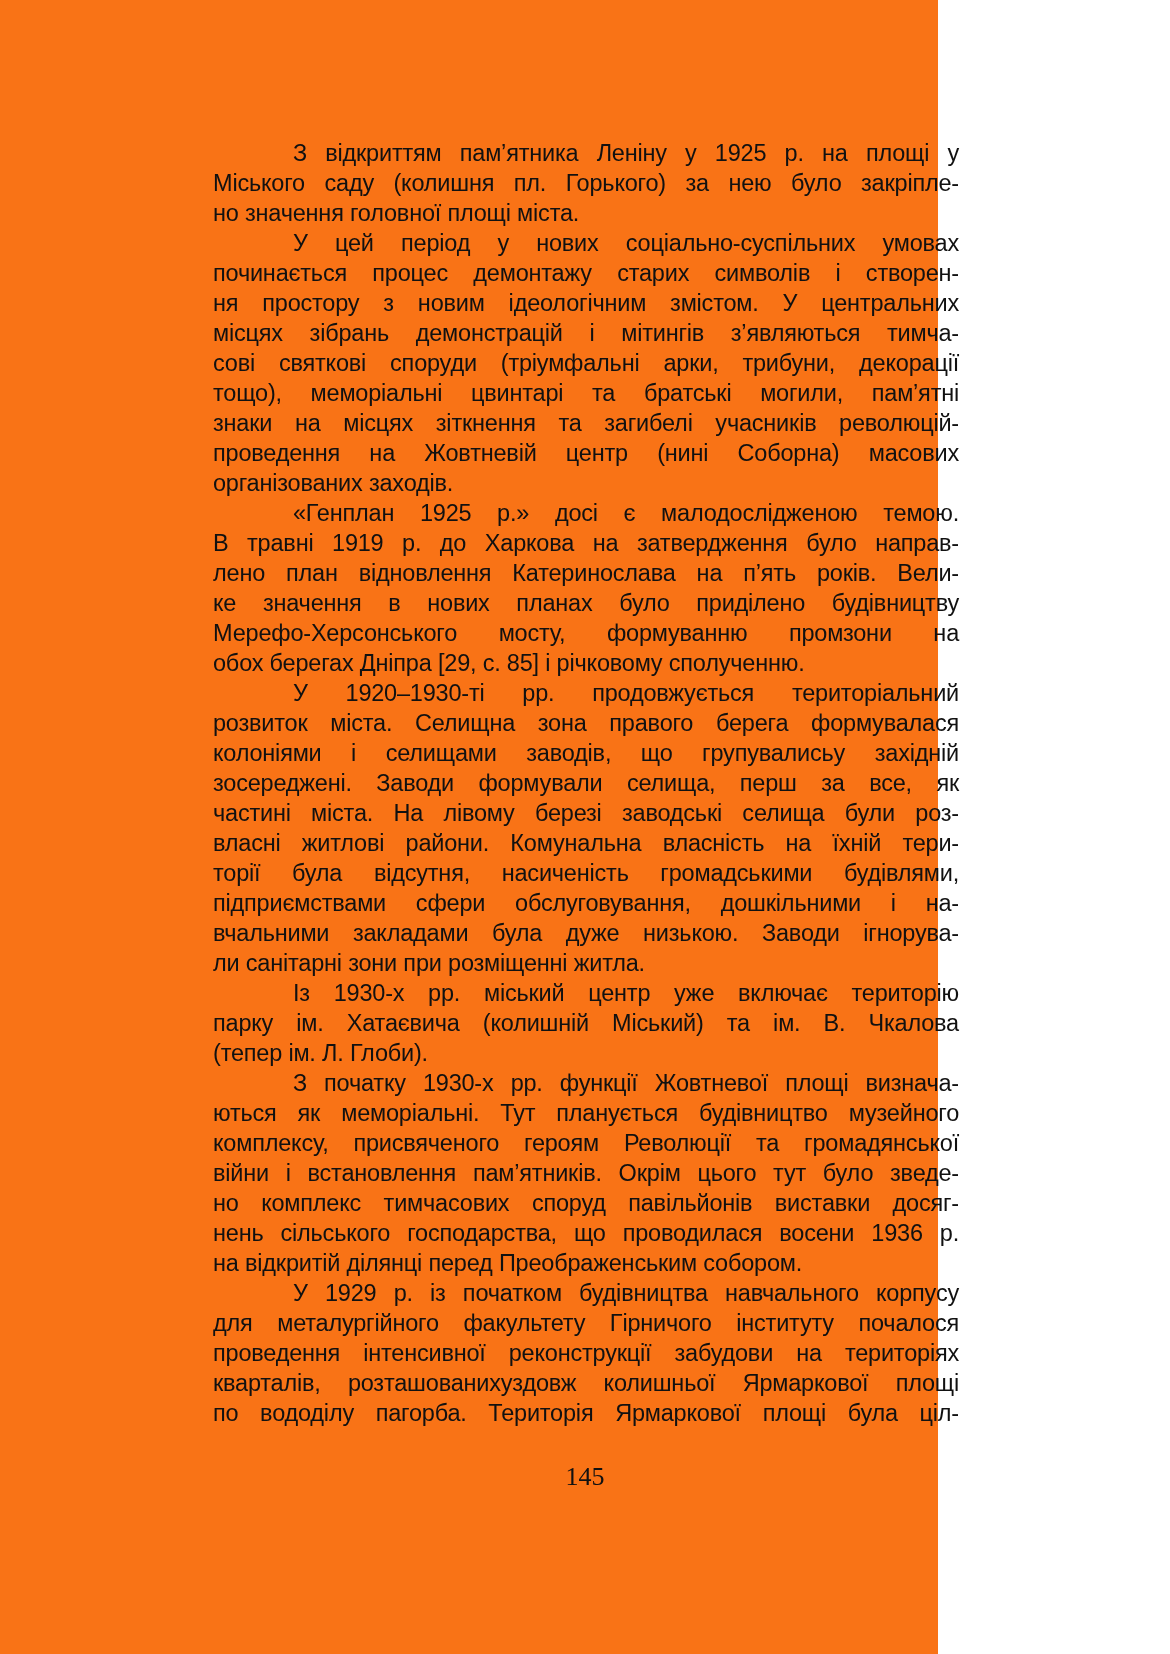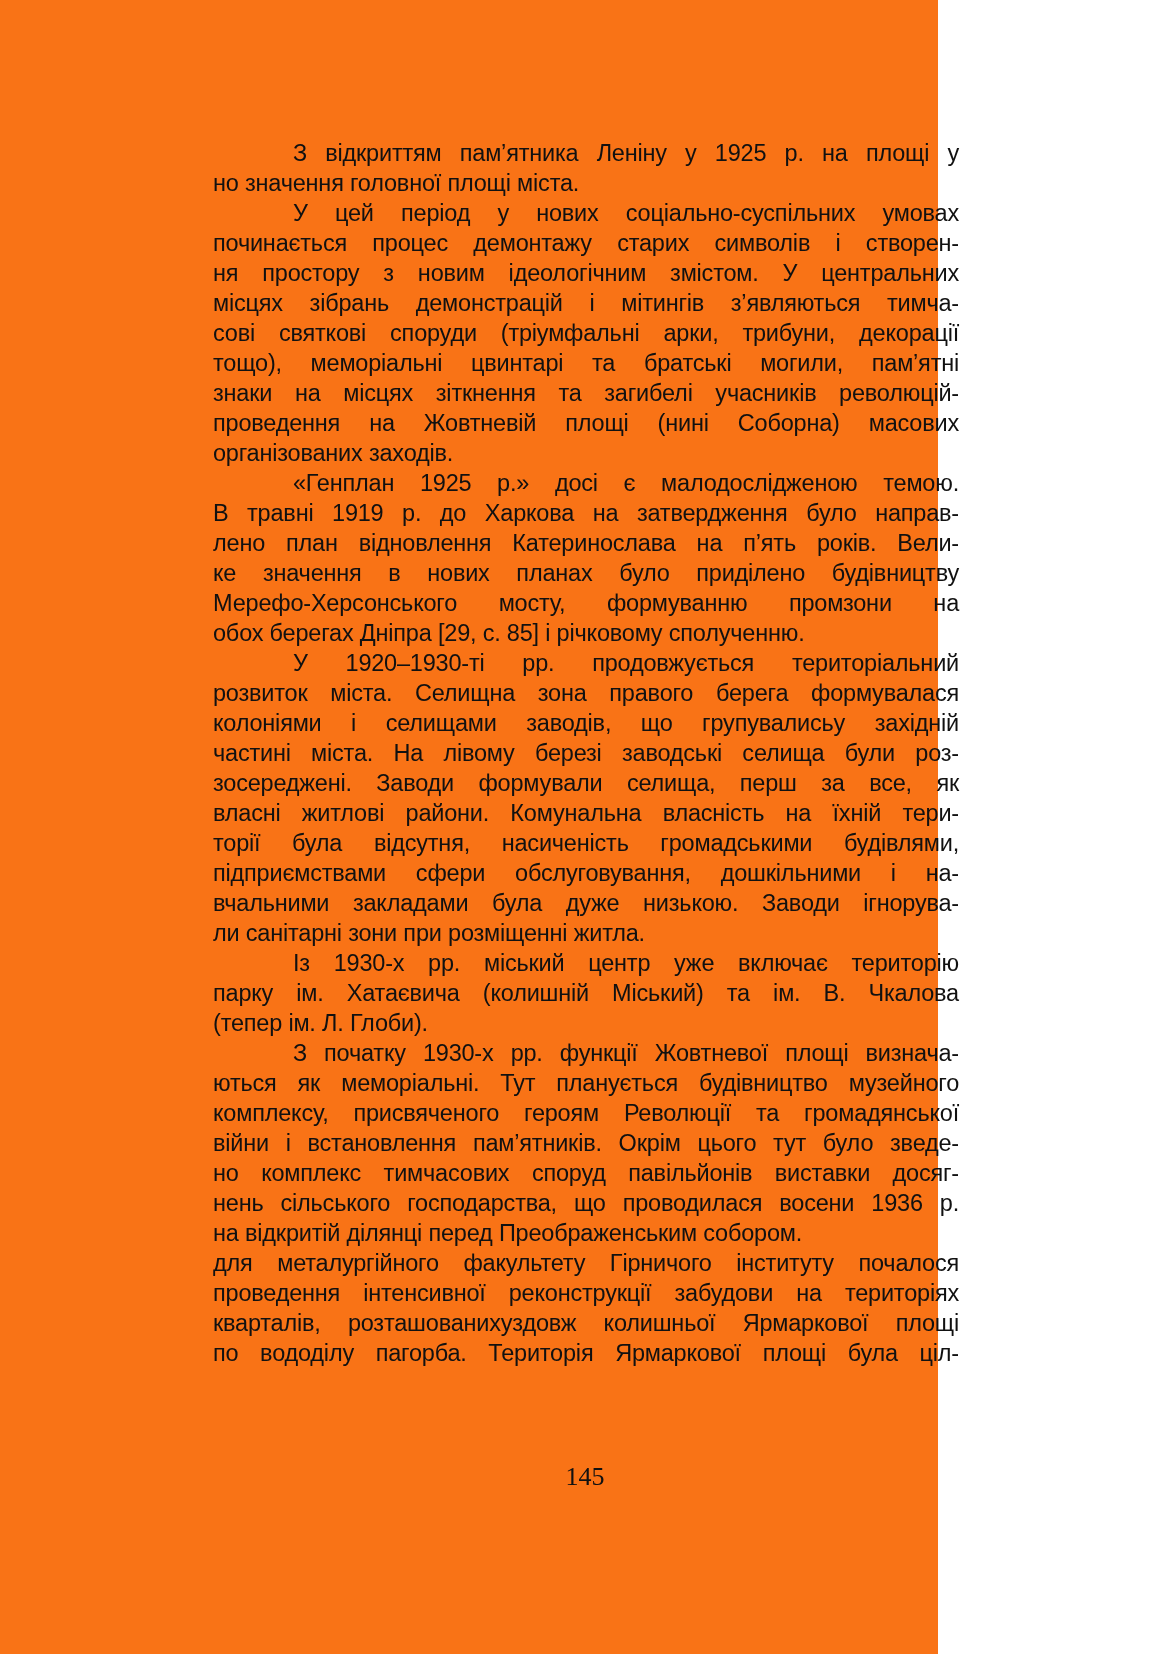--- a/index.html
+++ b/index.html
@@ -39,47 +39,48 @@
       color: #111111;
     }
   </style>
 </head>
 <body>
 
 <div class="page">
   <div class="text-block" id="text-block">
       <div>
         <span class="line indent">З відкриттям пам’ятника Леніну у 1925 р. на площі у</span>
+        <span class="line">Міського саду (колишня пл. Горького) за нею було закріпле-</span>
         <span class="line last">но значення головної площі міста.</span>
       </div>
       <div>
         <span class="line indent">У цей період у нових соціально-суспільних умовах</span>
         <span class="line">починається процес демонтажу старих символів і створен-</span>
         <span class="line">ня простору з новим ідеологічним змістом. У центральних</span>
         <span class="line">місцях зібрань демонстрацій і мітингів з’являються тимча-</span>
         <span class="line">сові святкові споруди (тріумфальні арки, трибуни, декорації</span>
         <span class="line">тощо), меморіальні цвинтарі та братські могили, пам’ятні</span>
         <span class="line">знаки на місцях зіткнення та загибелі учасників революцій-</span>
-        <span class="line">проведення на Жовтневій площі (нині Соборна) масових</span>
+        <span class="line">проведення на Жовтневій центр (нині Соборна) масових</span>
         <span class="line last">організованих заходів.</span>
       </div>
       <div>
         <span class="line indent">«Генплан 1925 р.» досі є малодослідженою темою.</span>
         <span class="line">В травні 1919 р. до Харкова на затвердження було направ-</span>
         <span class="line">лено план відновлення Катеринослава на п’ять років. Вели-</span>
         <span class="line">ке значення в нових планах було приділено будівництву</span>
         <span class="line">Мерефо-Херсонського мосту, формуванню промзони на</span>
         <span class="line last">обох берегах Дніпра [29, с. 85] і річковому сполученню.</span>
       </div>
       <div>
         <span class="line indent">У 1920–1930-ті рр. продовжується територіальний</span>
         <span class="line">розвиток міста. Селищна зона правого берега формувалася</span>
         <span class="line">колоніями і селищами заводів, що групувалисьу західній</span>
+        <span class="line">зосереджені. Заводи формували селища, перш за все, як</span>
         <span class="line">частині міста. На лівому березі заводські селища були роз-</span>
-        <span class="line">зосереджені. Заводи формували селища, перш за все, як</span>
         <span class="line">власні житлові райони. Комунальна власність на їхній тери-</span>
         <span class="line">торії була відсутня, насиченість громадськими будівлями,</span>
         <span class="line">підприємствами сфери обслуговування, дошкільними і на-</span>
         <span class="line">вчальними закладами була дуже низькою. Заводи ігнорува-</span>
         <span class="line last">ли санітарні зони при розміщенні житла.</span>
       </div>
       <div>
         <span class="line indent">Із 1930-х рр. міський центр уже включає територію</span>
         <span class="line">парку ім. Хатаєвича (колишній Міський) та ім. В. Чкалова</span>
         <span class="line last">(тепер ім. Л. Глоби).</span>
@@ -87,20 +88,21 @@
       <div>
         <span class="line indent">З початку 1930-х рр. функції Жовтневої площі визнача-</span>
         <span class="line">ються як меморіальні. Тут планується будівництво музейного</span>
         <span class="line">комплексу, присвяченого героям Революції та громадянської</span>
         <span class="line">війни і встановлення пам’ятників. Окрім цього тут було зведе-</span>
         <span class="line">но комплекс тимчасових споруд павільйонів виставки досяг-</span>
         <span class="line">нень сільського господарства, що проводилася восени 1936 р.</span>
         <span class="line last">на відкритій ділянці перед Преображенським собором.</span>
       </div>
       <div>
+        <span class="line indent">У 1929 р. із початком будівництва навчального корпусу</span>
         <span class="line">для металургійного факультету Гірничого інституту почалося</span>
         <span class="line">проведення інтенсивної реконструкції забудови на територіях</span>
         <span class="line">кварталів, розташованихуздовж колишньої Ярмаркової площі</span>
         <span class="line">по вододілу пагорба. Територія Ярмаркової площі була ціл-</span>
       </div>
     </div>
   <div class="page-number">145</div>
 </div>
 
 </body></html>

